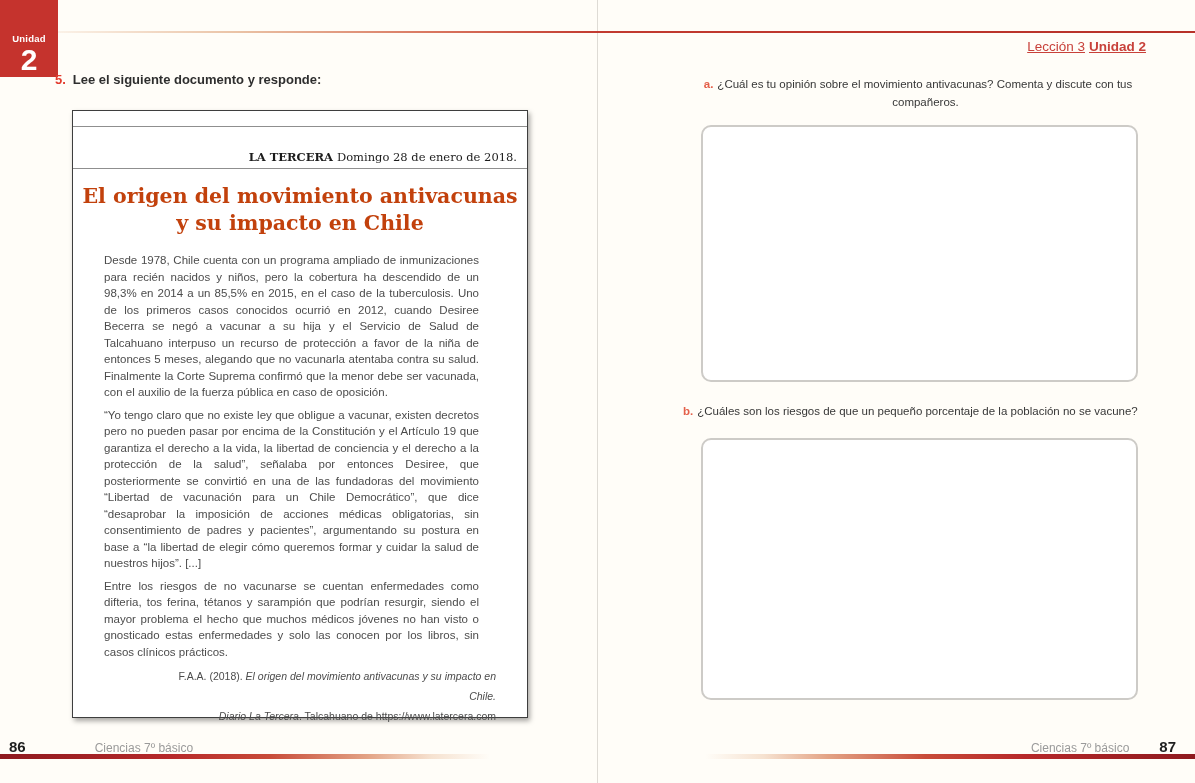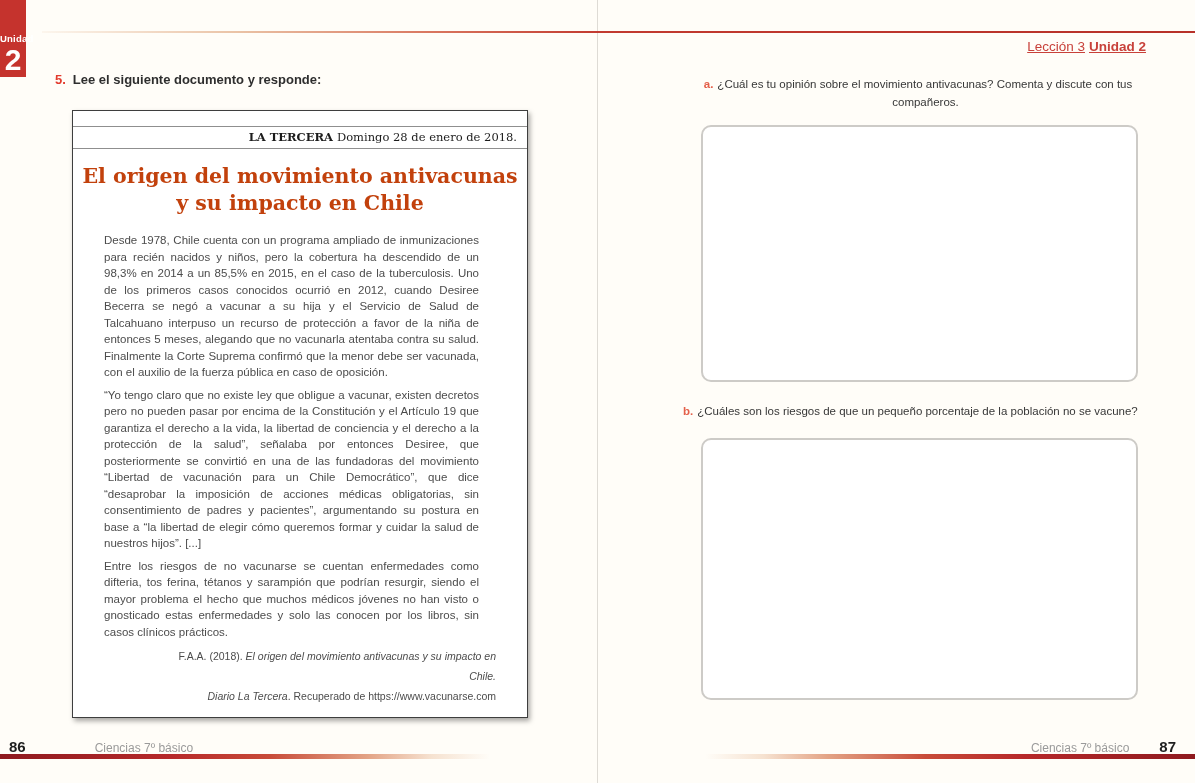--- a/index.html
+++ b/index.html
@@ -25,21 +25,21 @@
     background: linear-gradient(to right, rgba(244,224,205,0.25), #eac3a6 35%, #d9765f 70%, #c23a30 100%);
   }
   .rule-right {
     left: 598px; width: 597px;
     background: linear-gradient(to right, #c23a30, #b73129);
   }
   
   .unit-tab {
     position: absolute;
     left: 0; top: 0;
-    width: 26px; height: 77px;
+    width: 58px; height: 77px;
     background: #c5332d;
     color: #ffffff;
     text-align: center;
   }
   .unit-word { font-size: 9.5px; font-weight: bold; margin-top: 33px; letter-spacing: 0.2px; }
   .unit-num  { font-size: 30px; font-weight: bold; line-height: 30px; margin-top: 1px; }
   
   .exercise { position: absolute; left: 55px; top: 72px; font-size: 13px; font-weight: bold; }
   .ex-num  { color: #e23b2e; margin-right: 7px; }
   .ex-text { color: #2e2e2e; }
@@ -51,21 +51,21 @@
     background: #ffffff;
     border: 1px solid #3e3e3e;
     box-shadow: 2px 3px 5px rgba(0,0,0,0.35);
   }
   .np-strip { height: 16px; border-bottom: 1px solid #8f8f8f; }
   .np-masthead {
     height: 22px; line-height: 21px;
     border-bottom: 1px solid #8f8f8f;
     text-align: right; padding-right: 10px;
     font-family: "DejaVu Serif", serif;
-    font-size: 11.5px; color: #1c1c1c;
+    font-size: 11.5px; color: #1c1c1c; margin-top: 20px;
   }
   .np-paper { font-weight: bold; }
   .np-date { margin-left: 4px; }
   .np-title {
     margin-top: 14px;
     text-align: center;
     font-family: "DejaVu Serif", serif;
     font-weight: bold;
     font-size: 20.5px;
     line-height: 27px;
@@ -156,21 +156,21 @@
       <span>El origen del movimiento antivacunas</span><br>
       <span>y su impacto en Chile</span>
     </div>
     <div class="np-body">
       <p>Desde 1978, Chile cuenta con un programa ampliado de inmunizaciones para recién nacidos y niños, pero la cobertura ha descendido de un 98,3% en 2014 a un 85,5% en 2015, en el caso de la tuberculosis. Uno de los primeros casos conocidos ocurrió en 2012, cuando Desiree Becerra se negó a vacunar a su hija y el Servicio de Salud de Talcahuano interpuso un recurso de protección a favor de la niña de entonces 5 meses, alegando que no vacunarla atentaba contra su salud. Finalmente la Corte Suprema confirmó que la menor debe ser vacunada, con el auxilio de la fuerza pública en caso de oposición.</p>
       <p>“Yo tengo claro que no existe ley que obligue a vacunar, existen decretos pero no pueden pasar por encima de la Constitución y el Artículo 19 que garantiza el derecho a la vida, la libertad de conciencia y el derecho a la protección de la salud”, señalaba por entonces Desiree, que posteriormente se convirtió en una de las fundadoras del movimiento “Libertad de vacunación para un Chile Democrático”, que dice “desaprobar la imposición de acciones médicas obligatorias, sin consentimiento de padres y pacientes”, argumentando su postura en base a “la libertad de elegir cómo queremos formar y cuidar la salud de nuestros hijos”. [...]</p>
       <p>Entre los riesgos de no vacunarse se cuentan enfermedades como difteria, tos ferina, tétanos y sarampión que podrían resurgir, siendo el mayor problema el hecho que muchos médicos jóvenes no han visto o gnosticado estas enfermedades y solo las conocen por los libros, sin casos clínicos prácticos.</p>
     </div>
     <div class="np-cite">
       <span>F.A.A. (2018). </span><i>El origen del movimiento antivacunas y su impacto en Chile.</i><br>
-      <i>Diario La Tercera</i><span>. Recuperado de https://www.vacunarse.com</span>
+      <i>Diario La Tercera</i><span>. Talcahuano de https://www.latercera.com</span>
     </div>
   </div>
 
   <div class="footer-left">
     <span class="page-num">86</span>
     <span class="book-title">Ciencias 7º básico</span>
   </div>
   <div class="footer-bar bar-left"></div>
 
   <div class="lesson-header">

